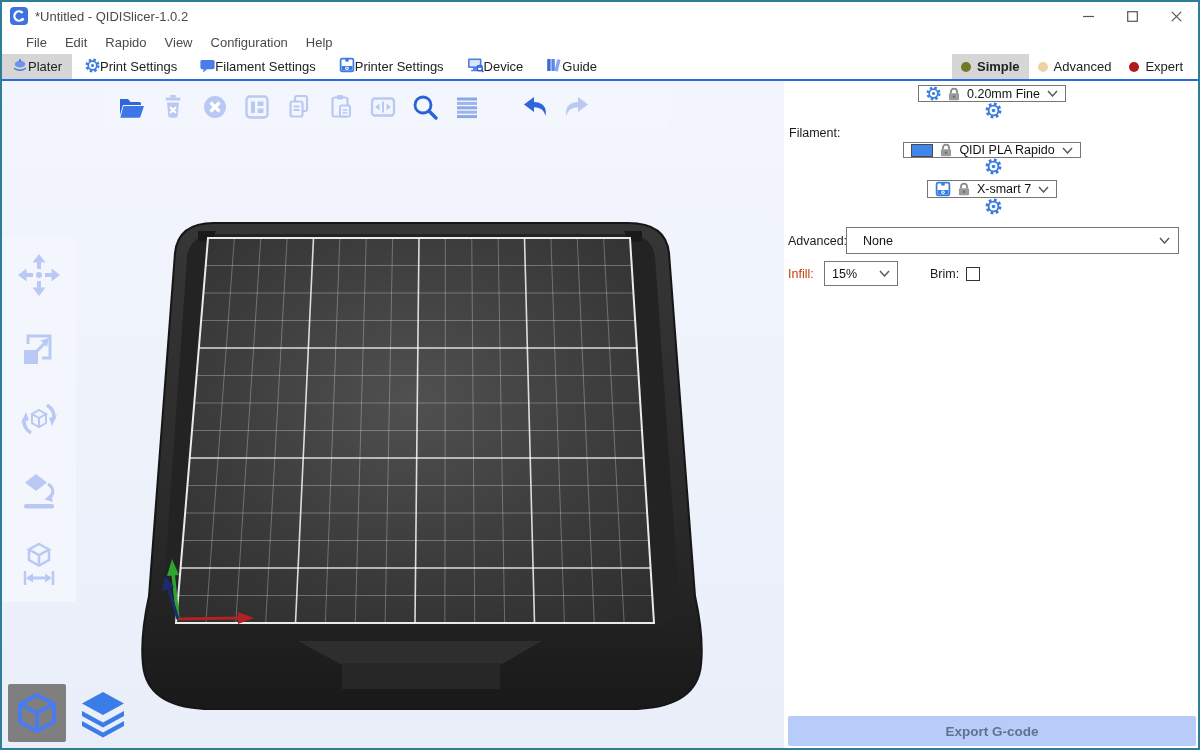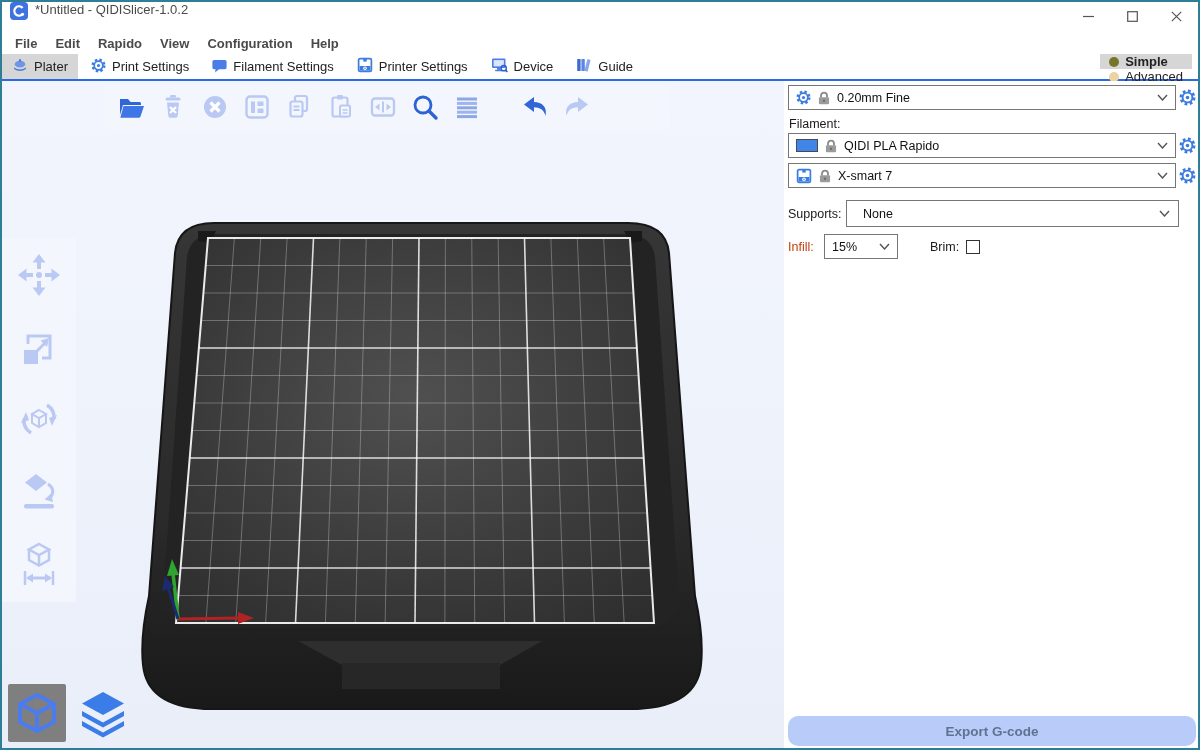--- a/index.html
+++ b/index.html
@@ -2,35 +2,35 @@
 <html><head>
 <meta charset="utf-8">
 <style>
   * { margin:0; padding:0; box-sizing:border-box; }
   html,body { width:1200px; height:750px; background:#ddd; }
   body { font-family:"Liberation Sans", sans-serif; }
   .window{ width:1200px; height:750px; border:2px solid #2e7e97; background:#fff;
            display:flex; flex-direction:column; overflow:hidden; }
 
   
-  .titlebar{ height:28px; display:flex; align-items:flex-start; padding-left:8px; background:#fff; flex:0 0 auto;}
+  .titlebar{ height:28px; display:flex; align-items:center; padding-left:8px; background:#fff; flex:0 0 auto;}
   .appicon{ width:18px; height:18px; border-radius:4px; background:#3d72e0; display:flex; align-items:center; justify-content:center; }
   .title-text{ margin-left:7px; font-size:13px; color:#4a4a4a; }
   .win-controls{ margin-left:auto; display:flex; height:100%; }
   .win-btn{ width:44px; height:100%; display:flex; align-items:center; justify-content:center; cursor:default;}
 
   
-  .menubar{ height:24px; display:flex; align-items:flex-end; padding-left:4px; flex:0 0 auto;font-weight:bold;}
+  .menubar{ height:24px; display:flex; align-items:center; padding-left:15px; flex:0 0 auto;}
   .menu-item{ font-size:13px; color:#4a4a4a; padding:3px 9px; }
 
   
   .tabbar{ height:27px; display:flex; align-items:stretch; border-bottom:2px solid #2a6be4; flex:0 0 auto;}
-  .tab{ display:flex; align-items:center; gap:6px; padding:0 10px; font-size:13px; color:#222; margin-right:3px;}
+  .tab{ display:flex; align-items:center; gap:0; padding:0 10px; font-size:13px; color:#222; margin-right:3px;}
   .tab.active{ background:#d6d6d6; }
-  .modes{ margin-left:auto; display:flex; align-items:stretch; padding-right:6px;flex-direction:column;}
+  .modes{ margin-left:auto; display:flex; align-items:stretch; padding-right:6px;}
   .mode{ display:flex; align-items:center; gap:6px; padding:0 9px; font-size:13px; color:#222;}
   .mode.active{ background:#d6d6d6; font-weight:bold; }
   .mode-dot{ width:10px; height:10px; border-radius:50%; }
 
   
   .main{ flex:1; display:flex; min-height:0; }
   .viewport{ flex:1; position:relative; overflow:hidden;
              background:linear-gradient(180deg,#f2f5fd 0%,#eef2fb 55%,#e9eef9 100%); }
 
   .top-toolbar{ position:absolute; left:102px; top:4px; width:566px; height:44px;
@@ -45,38 +45,38 @@
 
   .bed-svg{ position:absolute; left:0; top:0; }
 
   .view-toggles{ position:absolute; left:6px; bottom:6px; display:flex; gap:8px;}
   .vt-btn{ width:58px; height:58px; display:flex; align-items:center; justify-content:center; border-radius:2px;}
   .vt-3d{ background:#7f7f7f; }
 
   
   .sidebar{ width:414px; background:#fff; display:flex; flex-direction:column; padding:4px 2px 0 4px;}
   .sb-label{ font-size:12.5px; color:#1a1a1a; margin:2px 0 2px 1px; }
-  .preset-row{ display:flex; align-items:center; margin-bottom:5px;}
+  .preset-row{ display:flex; align-items:center; margin-bottom:5px;flex-direction:column;}
   .combo{ flex:1; height:25px; border:1px solid #767676; background:#fff; display:flex;
           align-items:center; padding:0 7px; gap:7px; }
   .combo-text{ font-size:12.5px; color:#111; }
   .combo .chev{ margin-left:auto; }
   .outer-gear{ width:20px; display:flex; justify-content:flex-end; }
   .swatch{ width:22px; height:13px; border:1px solid #4a4a4a; }
   .supports-row{ display:flex; align-items:center; margin-top:7px; }
   .supports-row .sb-inline{ font-size:12.5px; color:#1a1a1a; width:58px; }
   .supports-combo{ flex:0 0 333px; height:27px; border:1px solid #767676; display:flex; align-items:center; padding:0 8px 0 16px;}
   .infill-row{ display:flex; align-items:center; margin-top:7px; }
   .infill-label{ font-size:12.5px; color:#c2410c; width:36px;}
   .infill-combo{ width:74px; height:25px; border:1px solid #767676; display:flex; align-items:center; padding:0 7px;}
   .brim-label{ font-size:12.5px; color:#1a1a1a; margin-left:32px;}
   .brim-check{ width:14px; height:14px; border:1px solid #333; background:#fff; margin-left:7px;}
   .export-btn{ margin-top:auto; margin-bottom:2px; height:30px; background:#b9cbf8; border:none;
                color:#5f7391; font-weight:bold; font-size:13.5px; font-family:"Liberation Sans",sans-serif;
-               display:flex; align-items:center; justify-content:center; border-radius:10px;}
+               display:flex; align-items:center; justify-content:center; border-radius:2px;}
 </style>
 </head>
 <body>
 
 <div class="window">
 
   <div class="titlebar">
     <div class="appicon">
       <svg width="14" height="14" viewBox="0 0 14 14">
         <circle cx="7" cy="7" r="4.6" fill="none" stroke="#fff" stroke-width="2.3" stroke-dasharray="22 7" transform="rotate(40 7 7)"></circle>
@@ -495,21 +495,21 @@
         <div class="outer-gear">
           <svg width="17" height="17" viewBox="0 0 16 16">
             <circle cx="8" cy="8" r="6.2" fill="none" stroke="#3b7ce0" stroke-width="2.6" stroke-dasharray="2.6 2.3"></circle>
             <circle cx="8" cy="8" r="4.6" fill="none" stroke="#3b7ce0" stroke-width="1.8"></circle>
             <circle cx="8" cy="8" r="1.7" fill="#3b7ce0"></circle>
           </svg>
         </div>
       </div>
 
       <div class="supports-row">
-        <span class="sb-inline">Supports:</span>
+        <span class="sb-inline">Advanced:</span>
         <div class="supports-combo">
           <span class="combo-text">None</span>
           <svg class="chev" style="margin-left:auto" width="11" height="7" viewBox="0 0 11 7">
             <polyline points="1,1 5.5,6 10,1" fill="none" stroke="#555" stroke-width="1.4"></polyline>
           </svg>
         </div>
       </div>
 
       <div class="infill-row">
         <span class="infill-label">Infill:</span>

